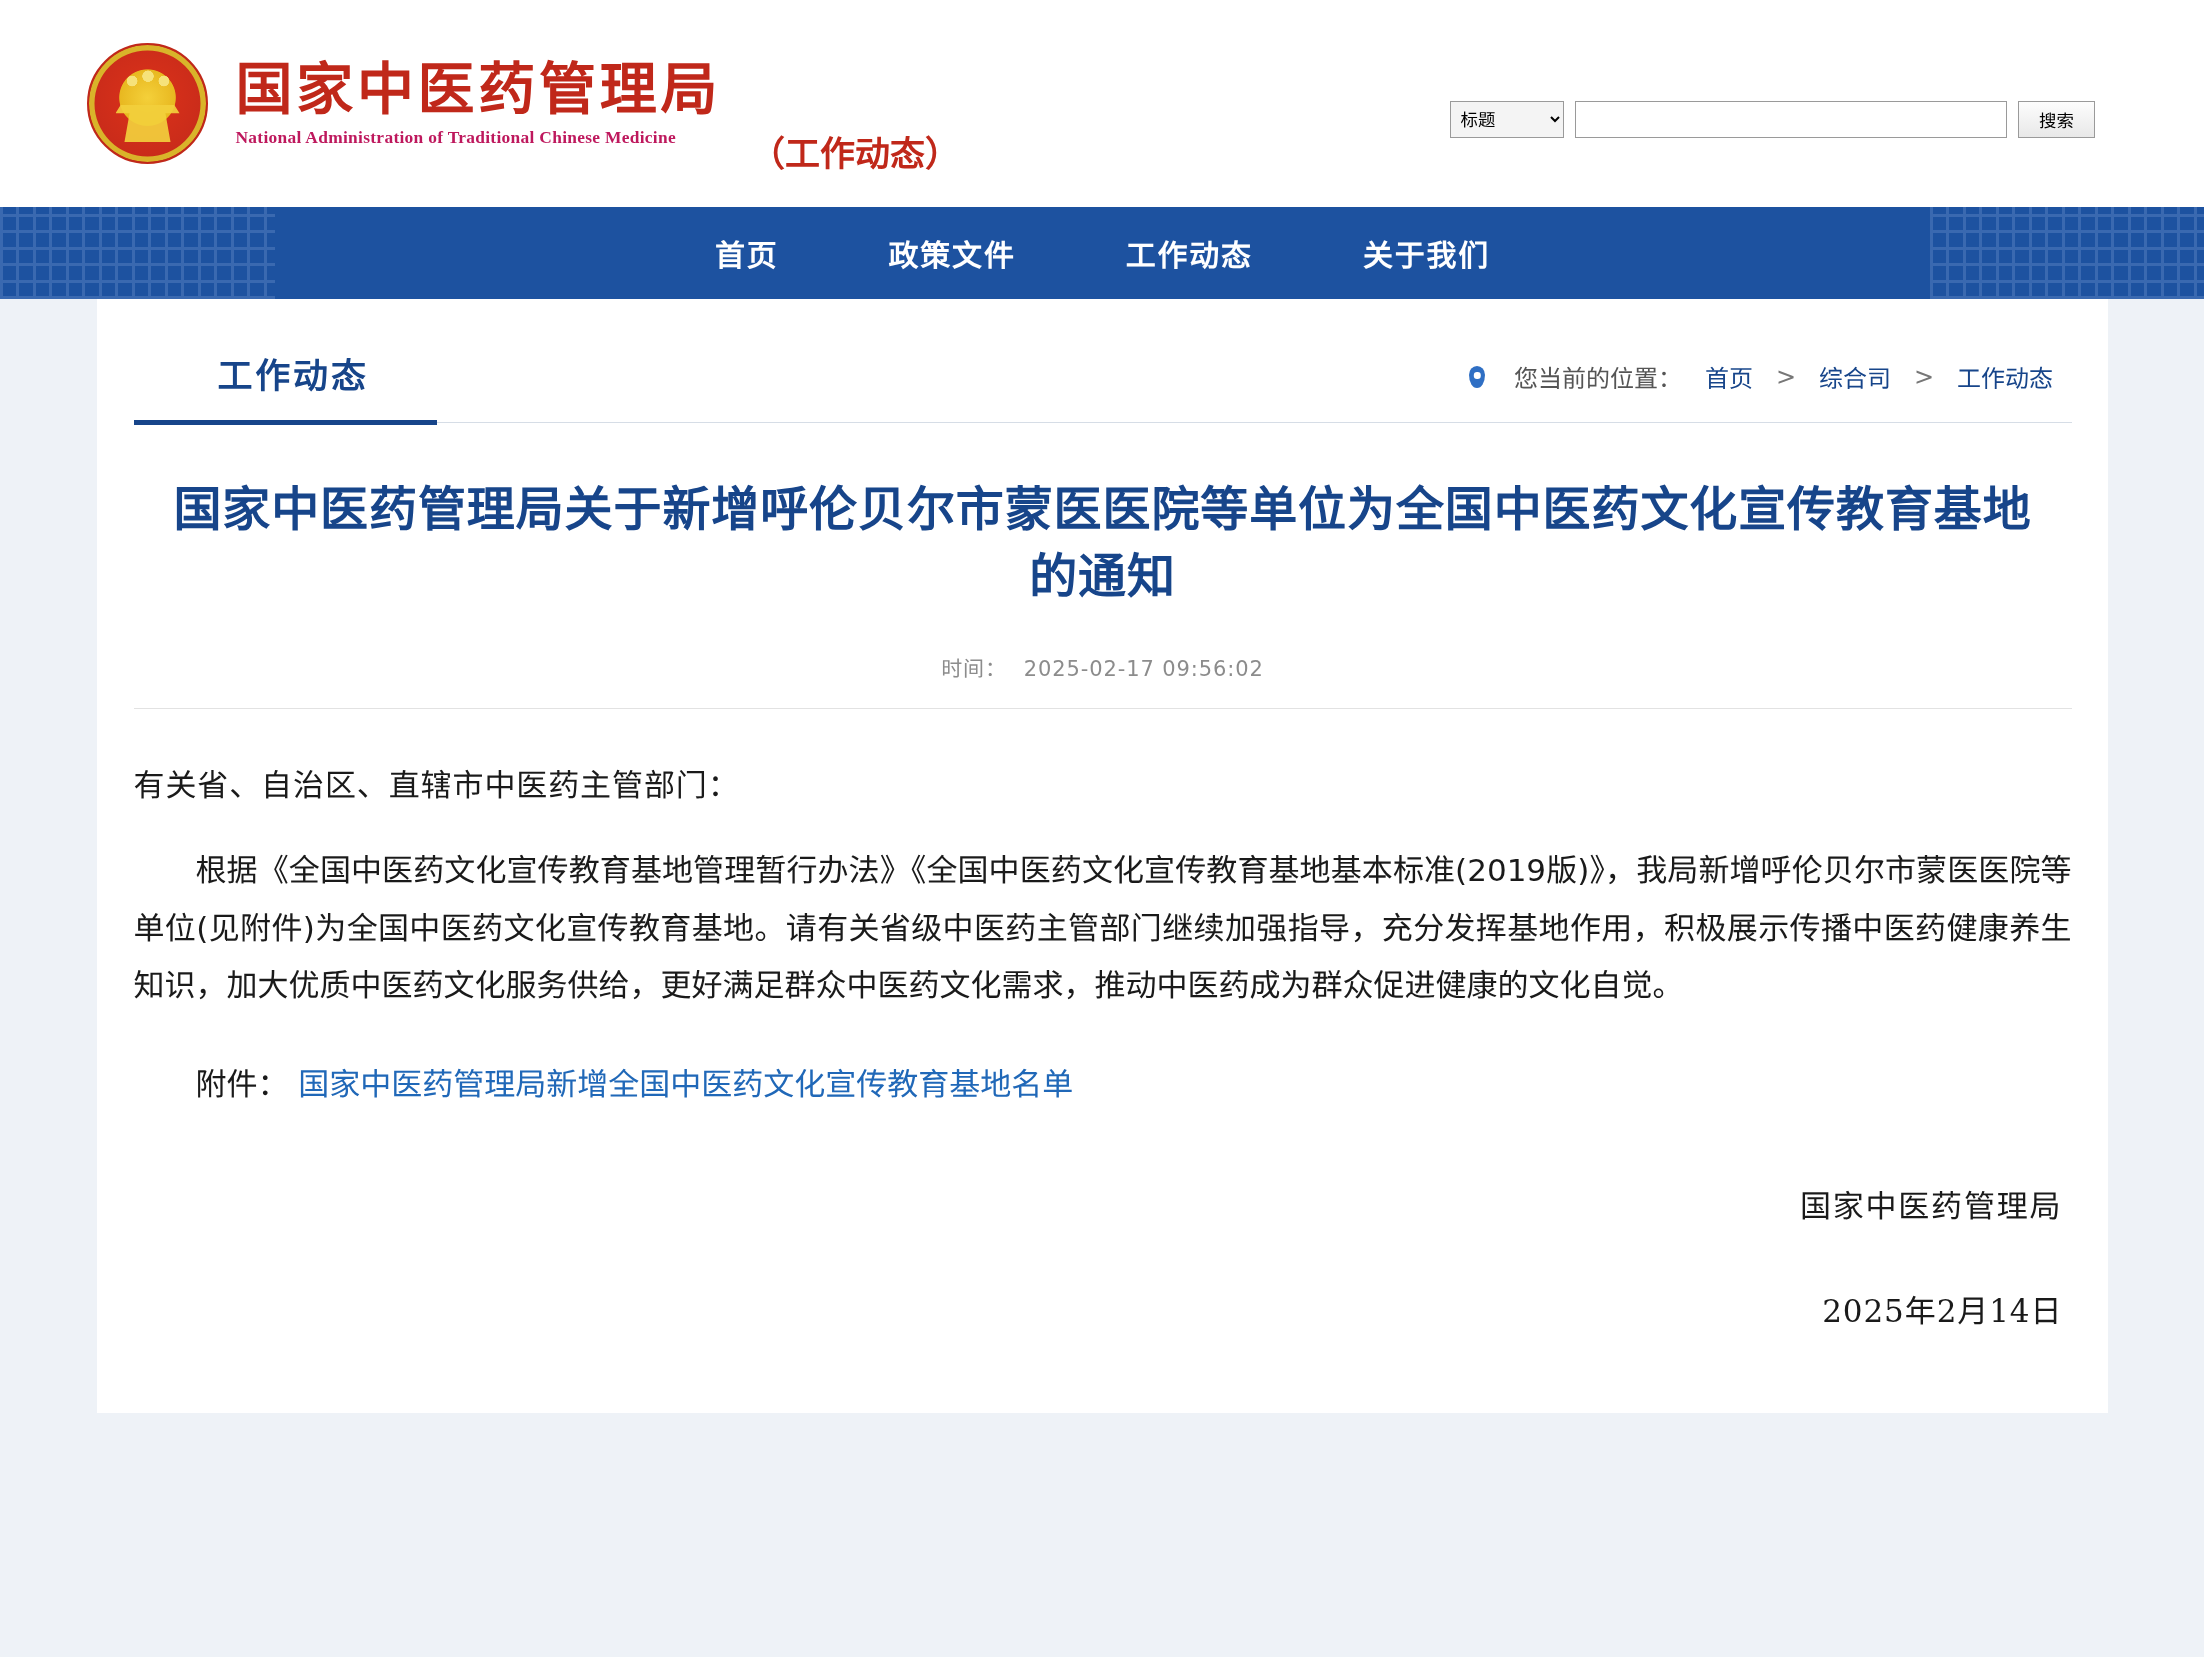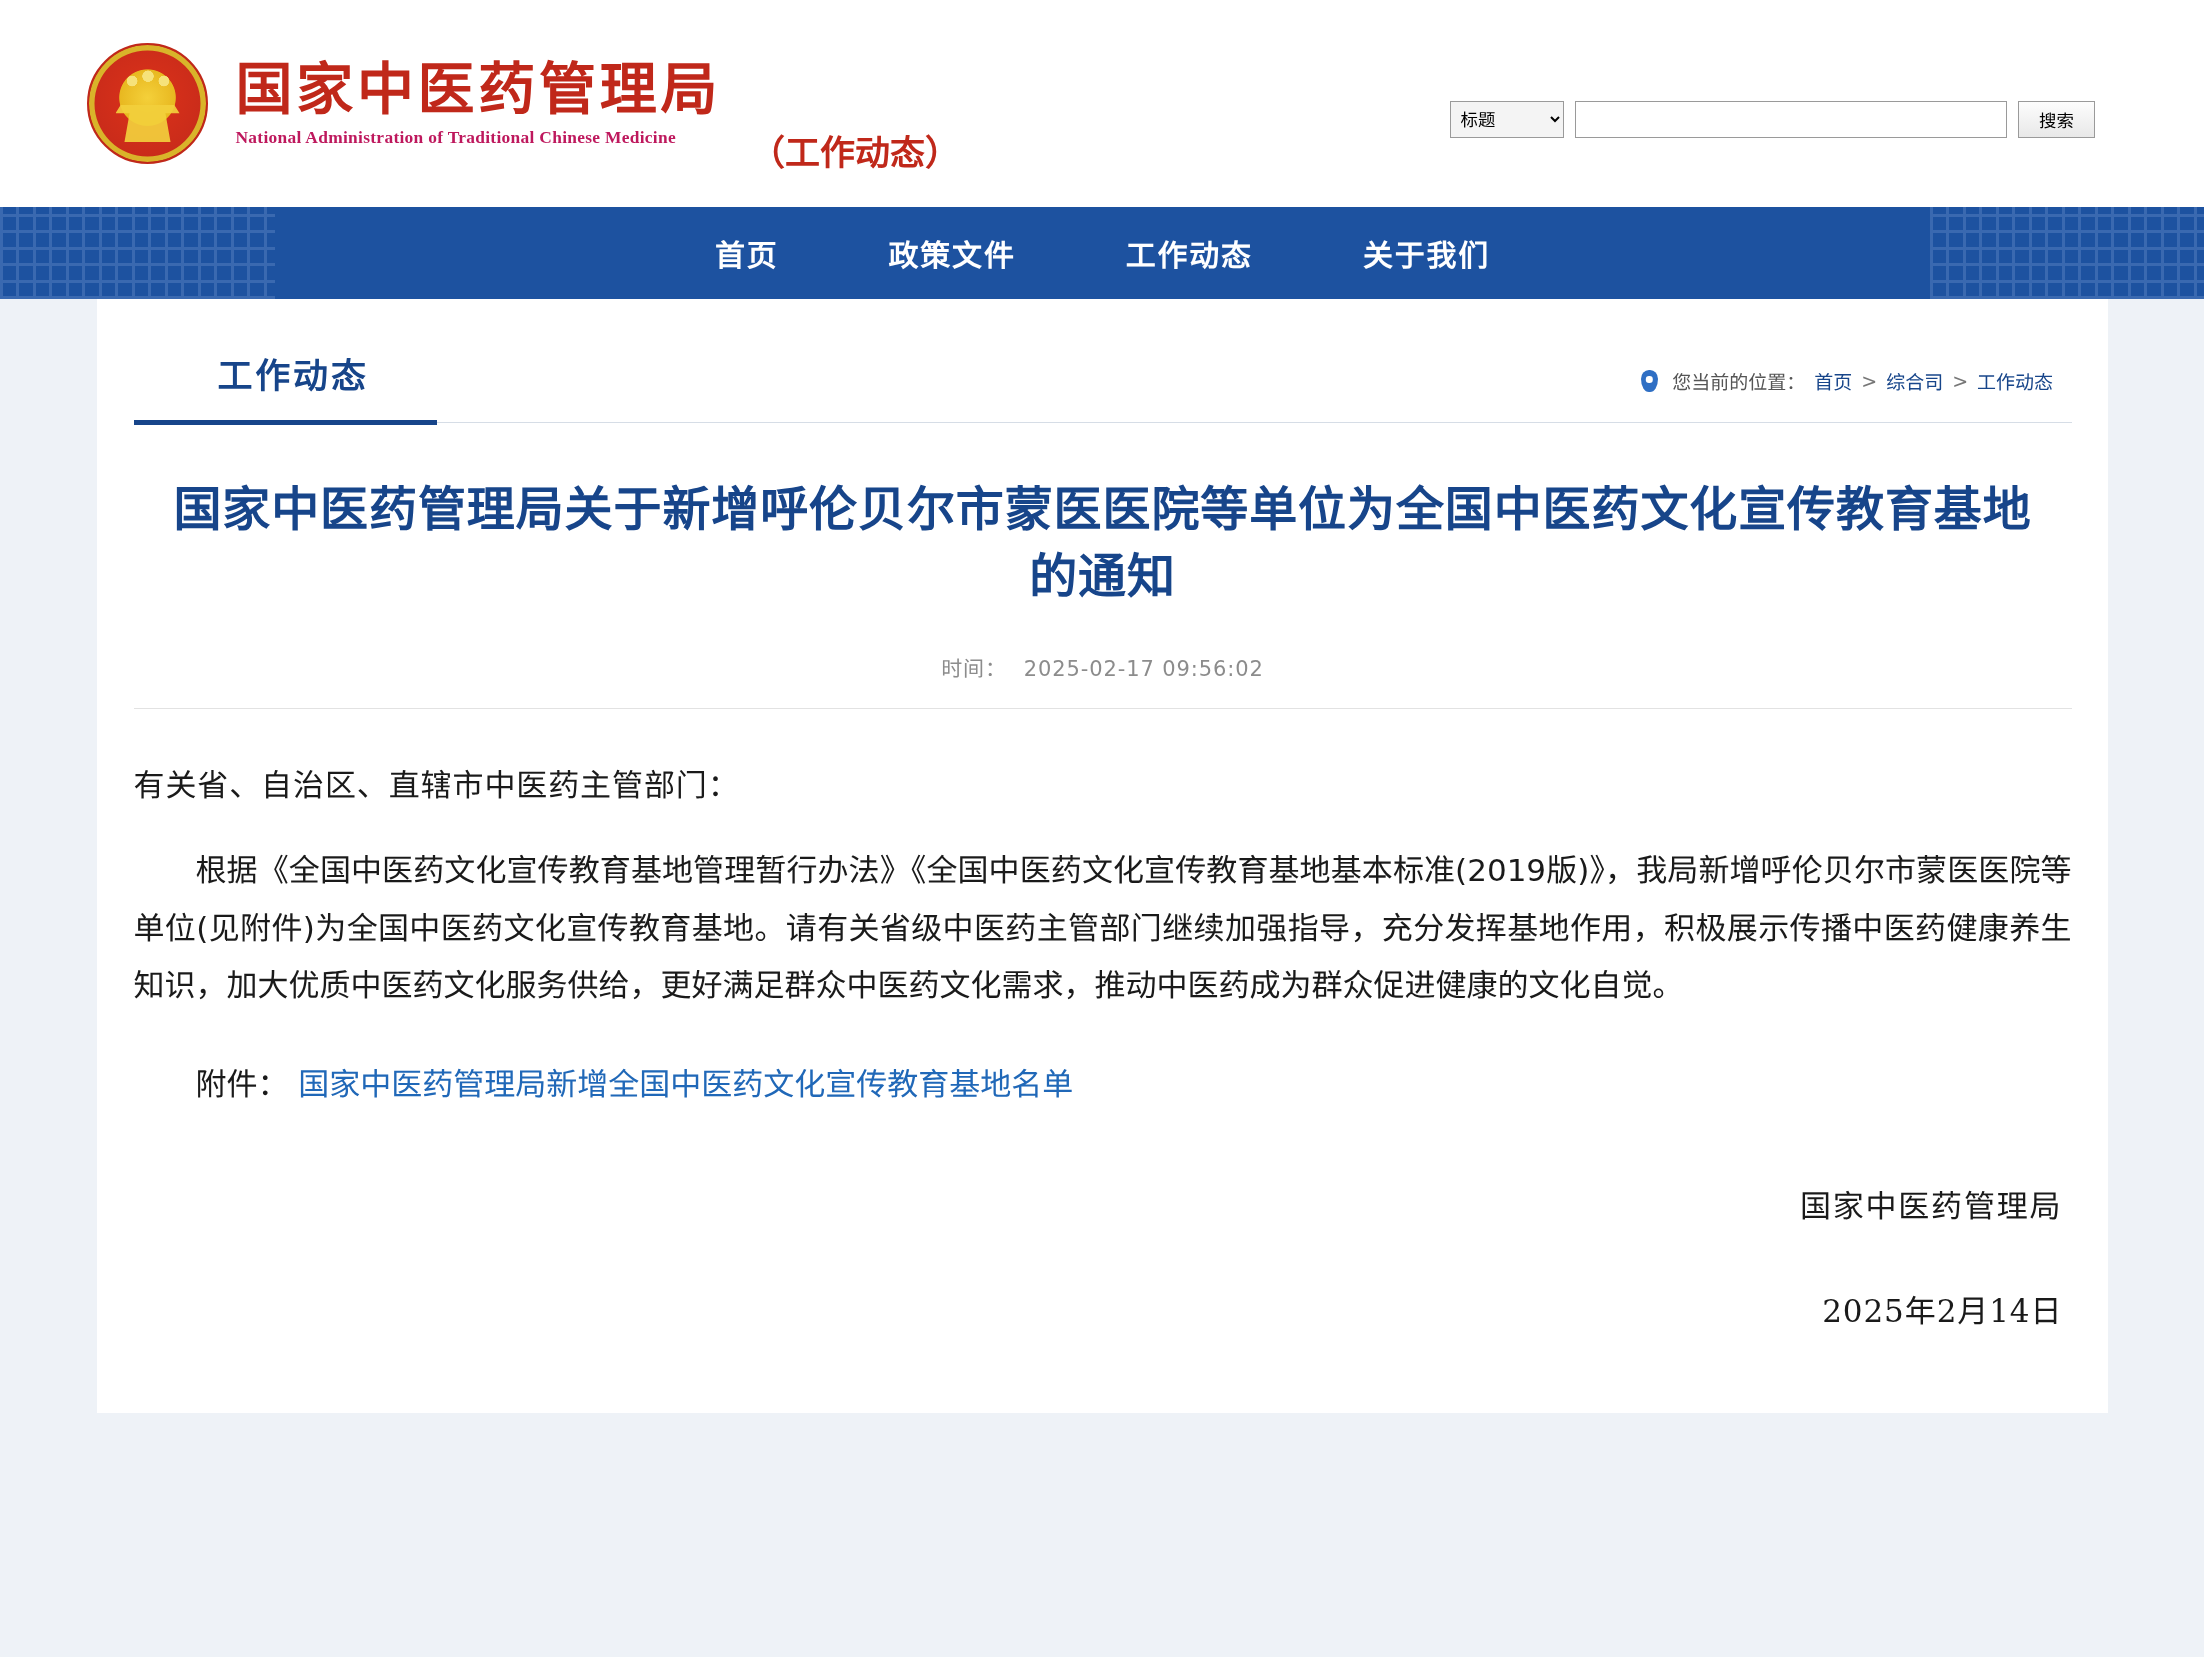--- a/index.html
+++ b/index.html
@@ -75,21 +75,21 @@
     font-family: "Liberation Serif", serif;
     font-weight: bold;
   }
   .brand-tag {
     margin-left: 29px;
     align-self: flex-end;
     margin-bottom: 31px;
     font-size: 35px;
     font-weight: bold;
     color: #c0281a;
-    font-family: Liberation Mono, monospace;
+    font-family: Liberation Serif, serif;
   }
   .search-area {
     position: absolute;
     right: 110px;
     top: 101px;
     display: flex;
     align-items: center;
     gap: 0;
   }
   .search-select {
@@ -190,25 +190,25 @@
     font-family: "DejaVu Sans", "Liberation Sans", sans-serif;
   }
   .section-head::after {
     content: "";
     position: absolute;
     left: 0; bottom: -2.8px;
     width: 303px; height: 4.6px;
     background: #17458a;
   }
   .breadcrumb {
-    font-size: 19px;
+    font-size: 24px;
     color: #555;
     display: flex;
     align-items: center;
-    gap: 9px;
+    gap: 23px;
     padding-right: 18.4px;
     padding-bottom: 3.7px;
     font-family: "DejaVu Sans", sans-serif;
   }
   .pin-icon {
     width: 16.5px; height: 22px;
     background: #2f6fc4;
     border-radius: 50% 50% 50% 50% / 42% 42% 62% 62%;
     position: relative;
     display: inline-block;

